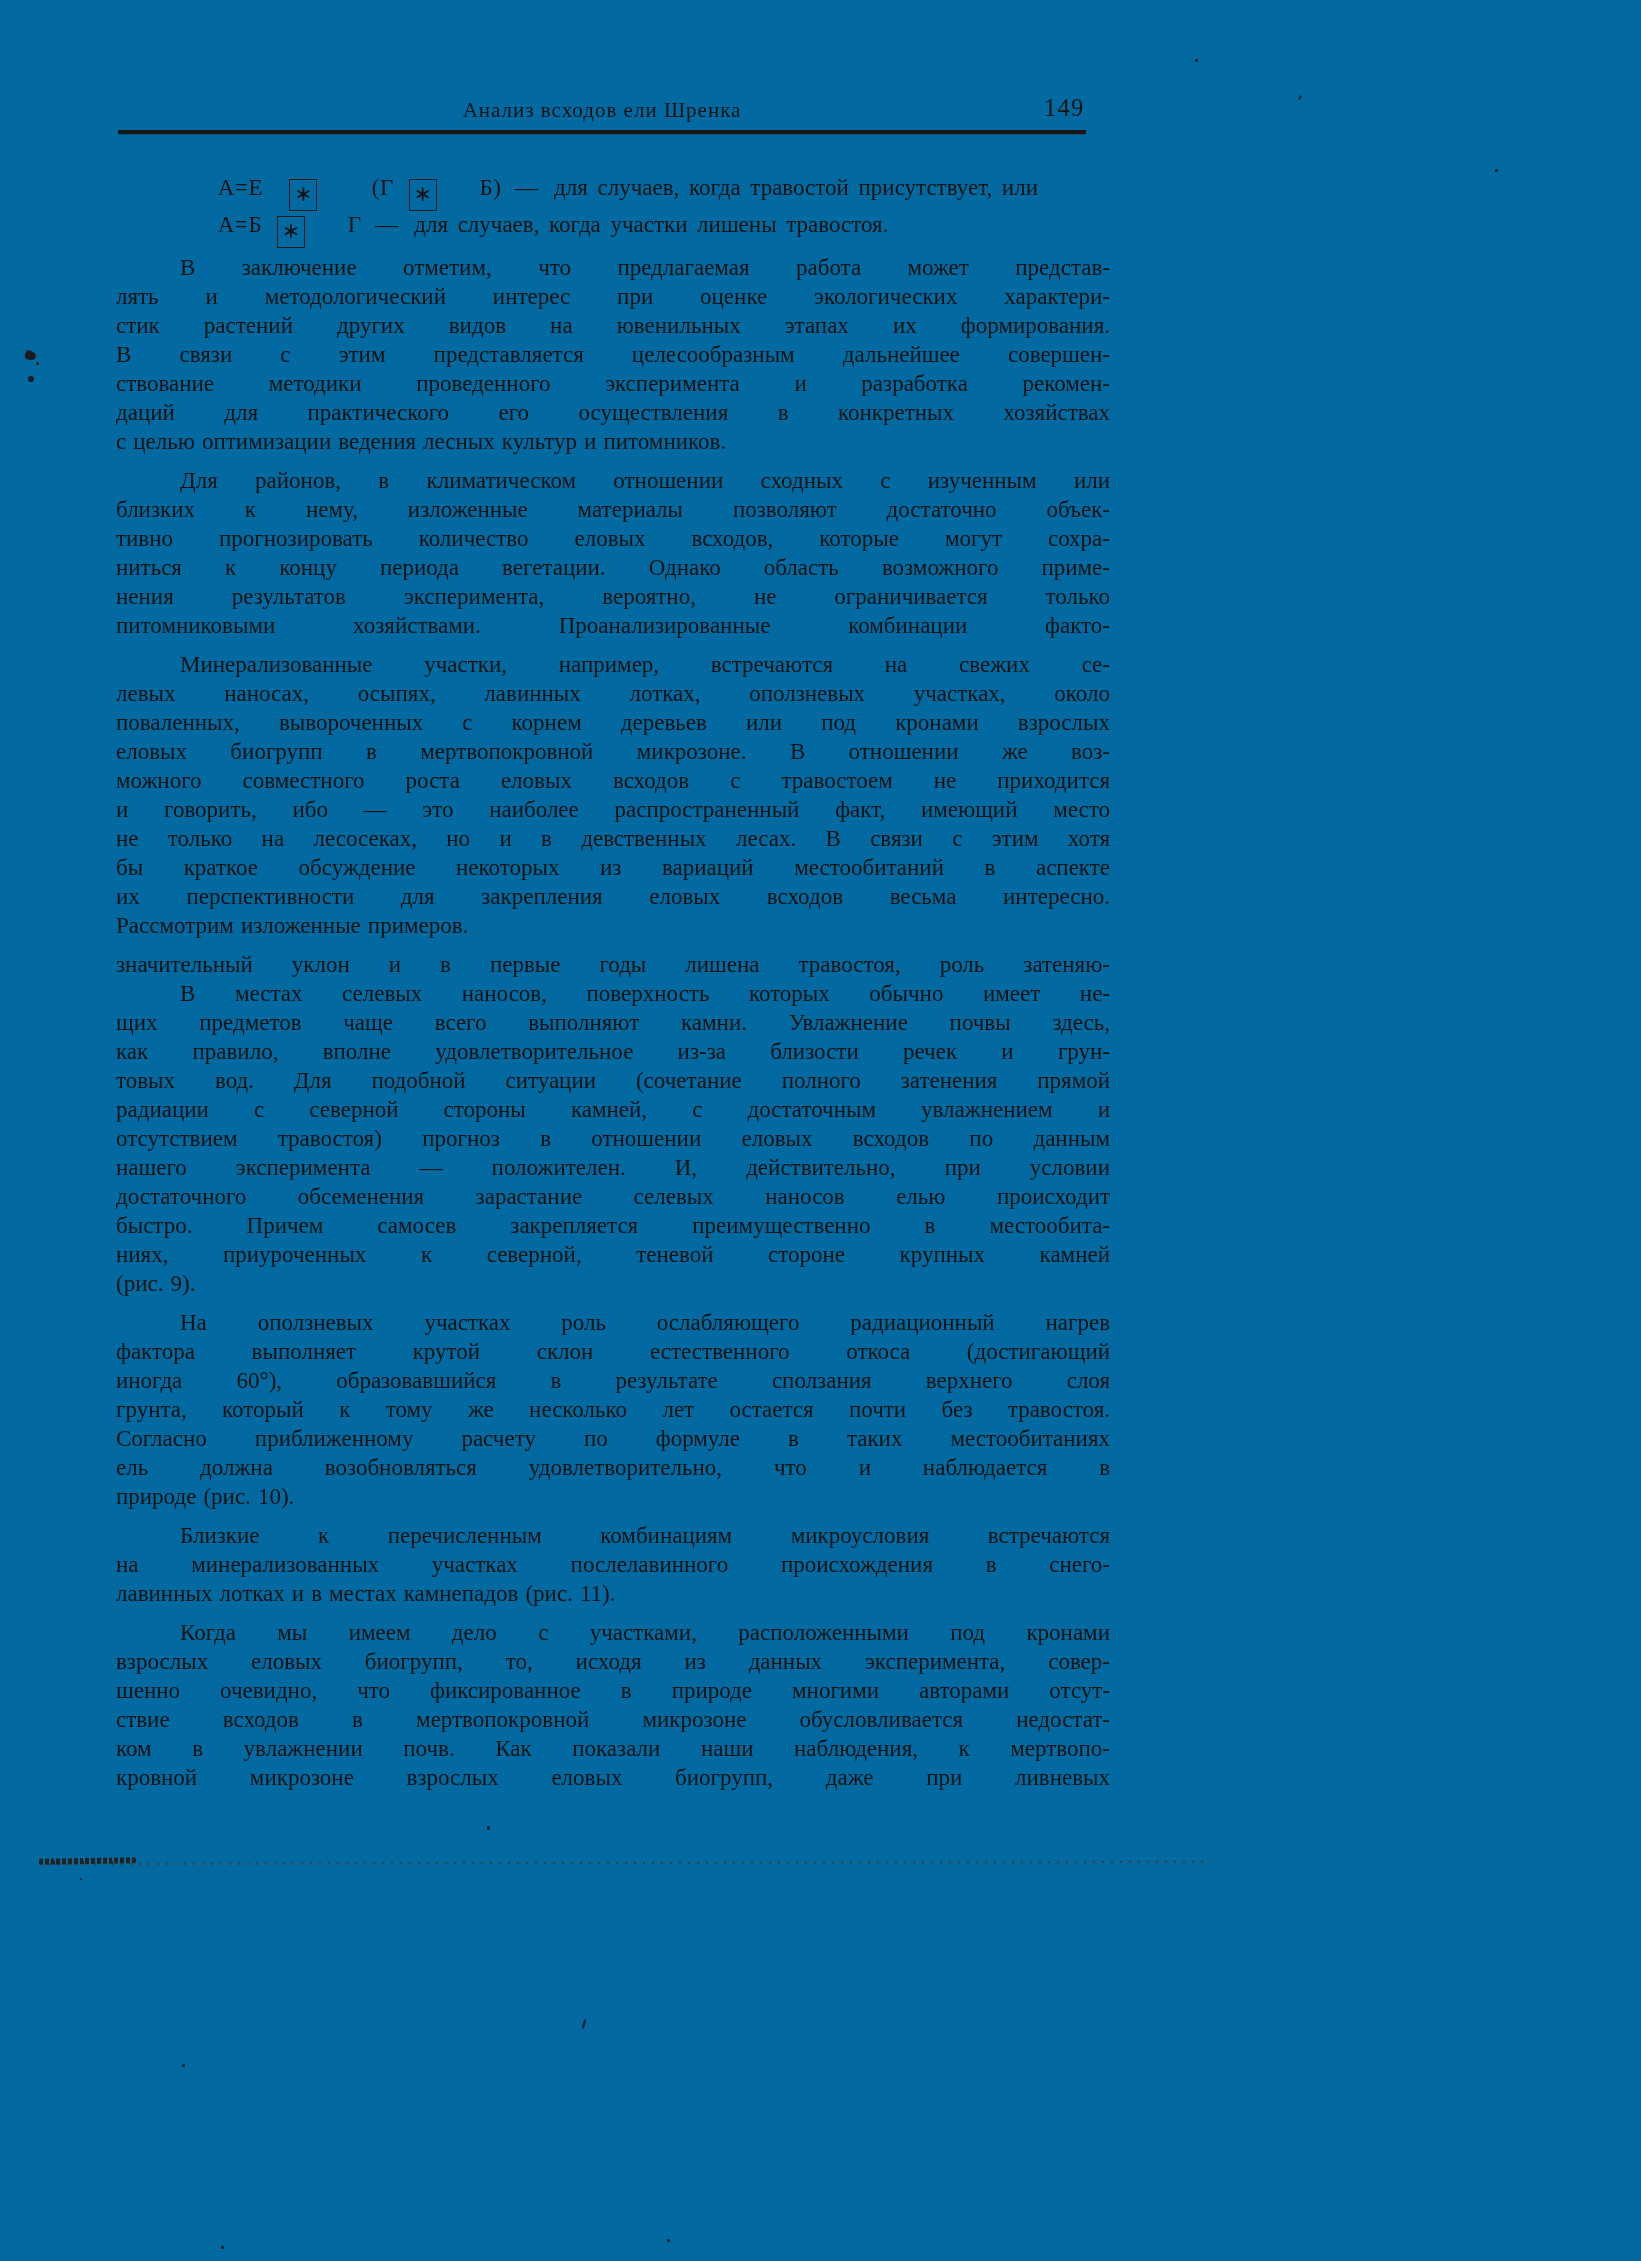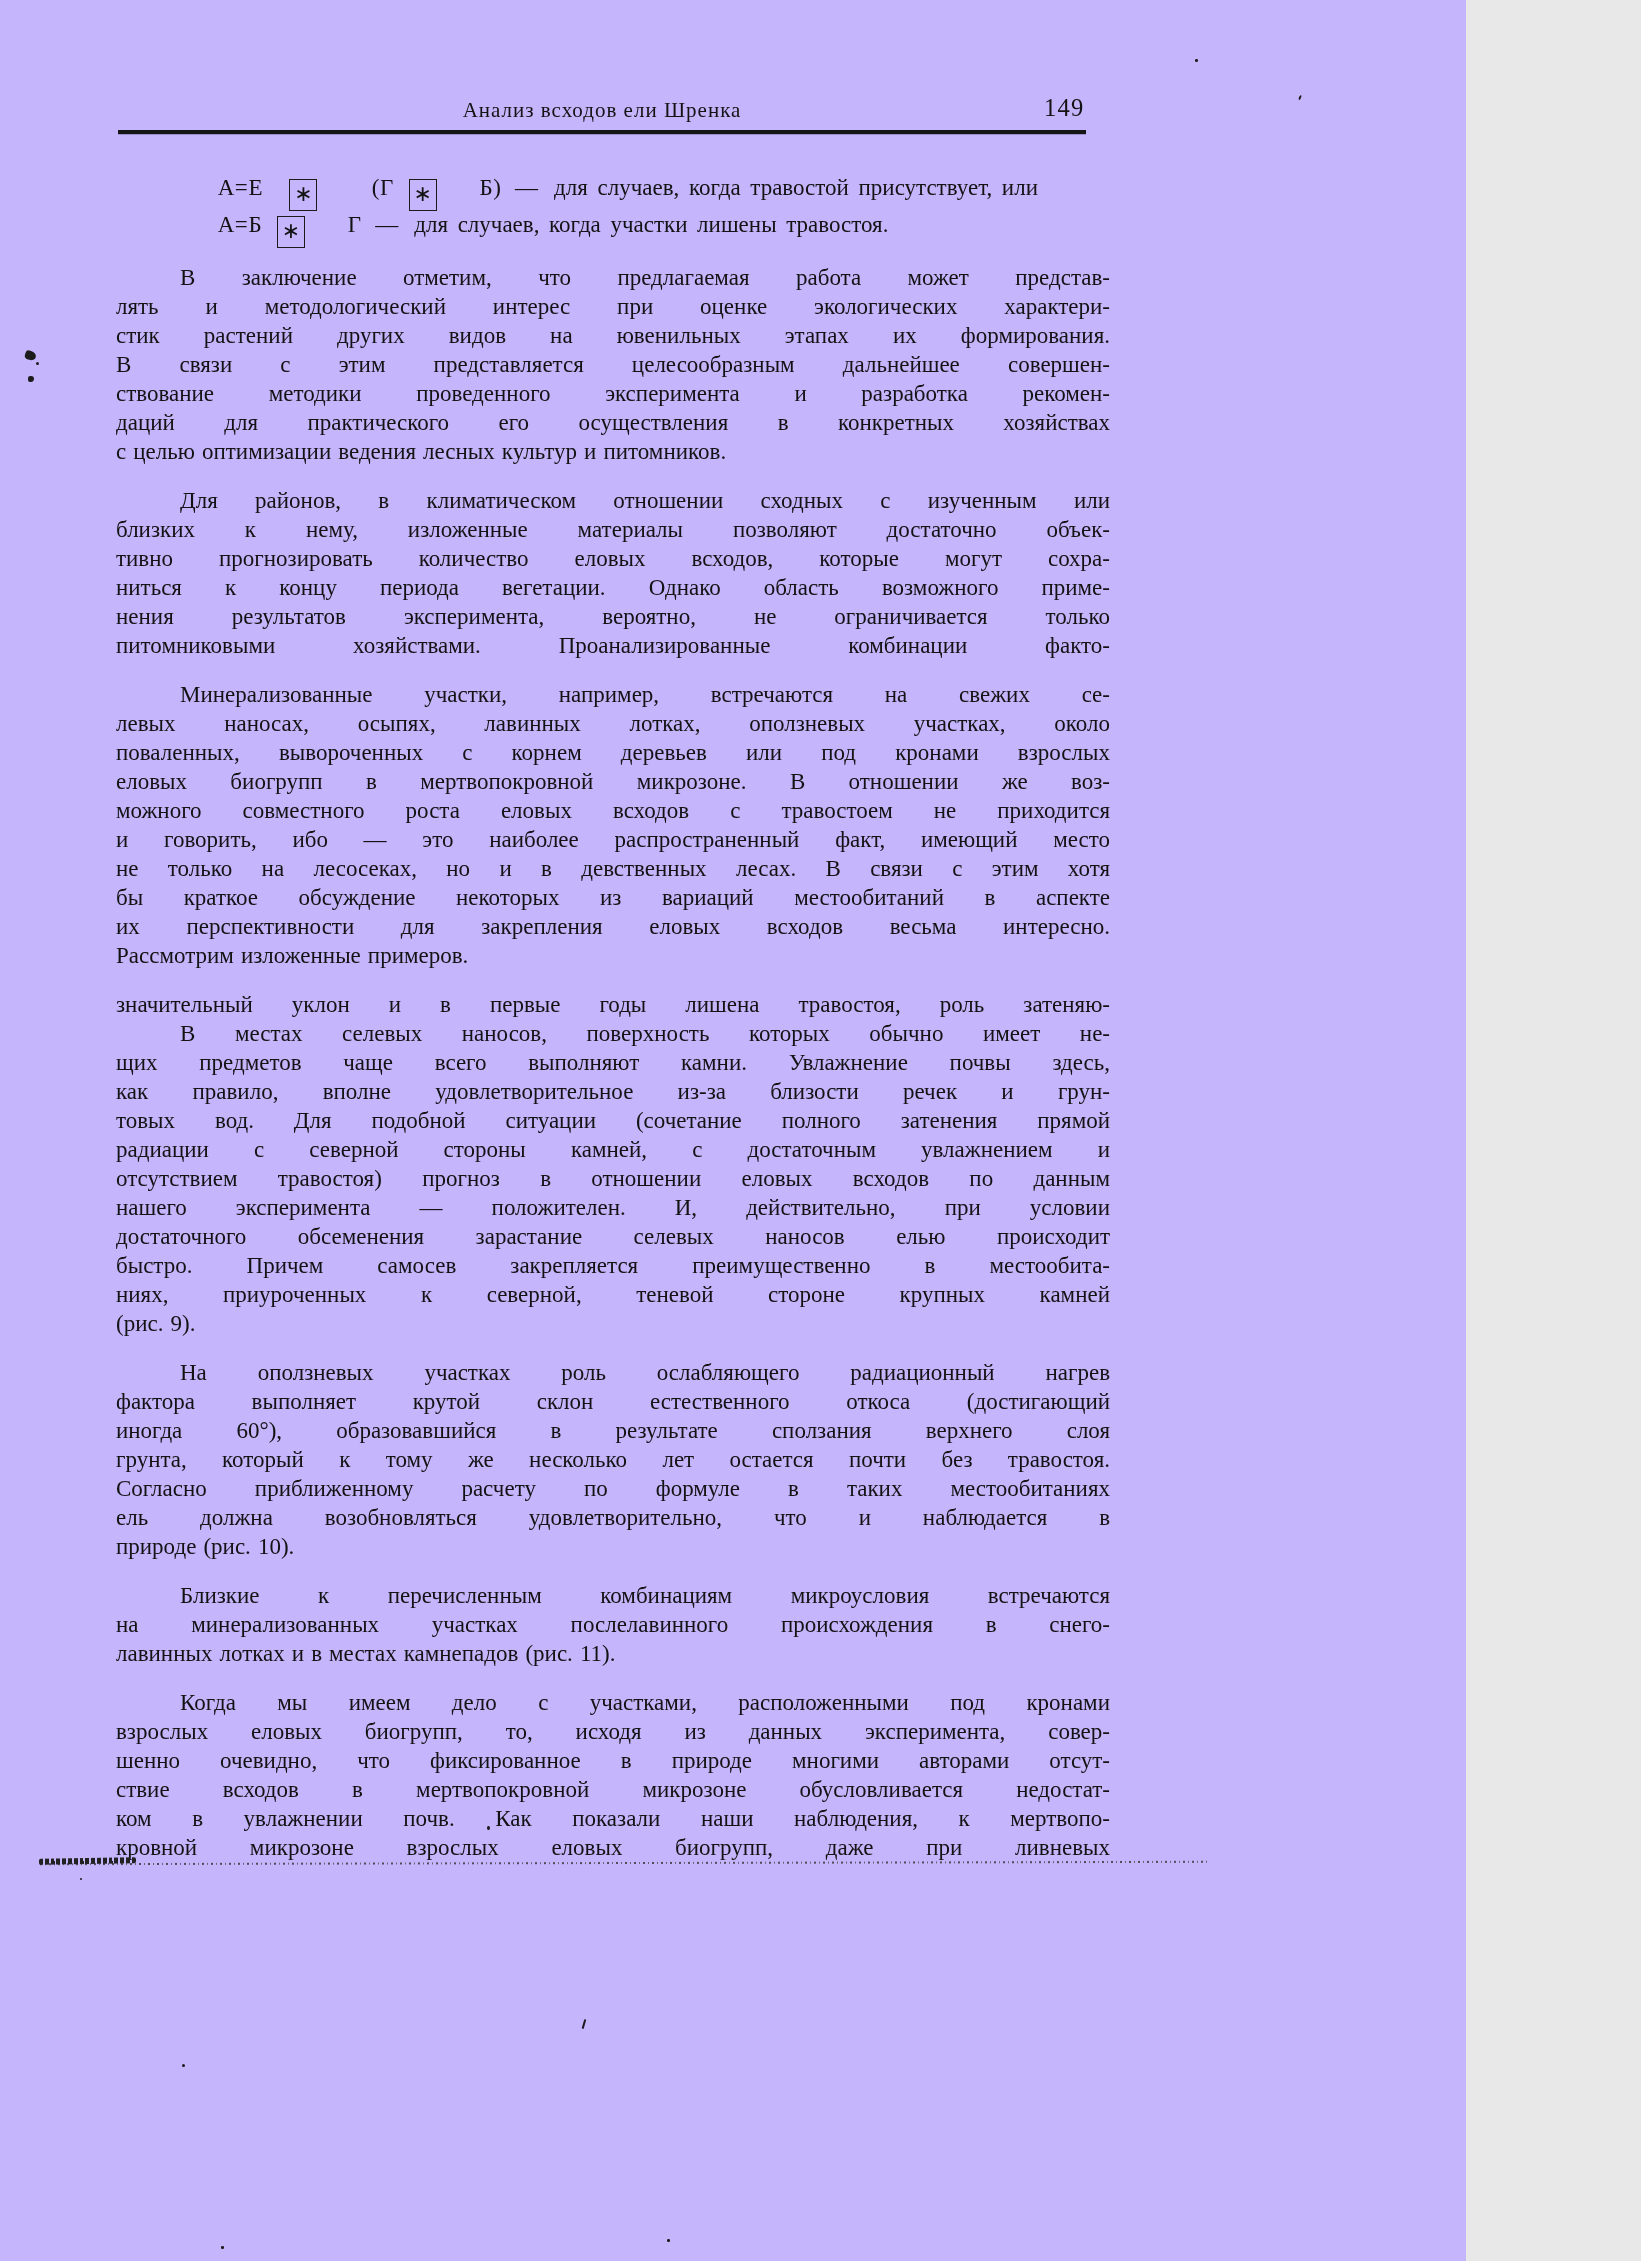--- a/index.html
+++ b/index.html
@@ -1,19 +1,19 @@
 <!DOCTYPE html>
 <html lang="ru" style="font-size:10.3px"><head>
 <meta charset="utf-8">
 <style>
   html,body{margin:0;padding:0;background:#e8e8e8;}
   .page{
     position:relative;
-    width:1466px;height:2261px;
-    background:#c4b5fd;
+    width:1641px;height:2261px;
+    background:#0369a1;
     font-family:"Liberation Serif","DejaVu Serif",serif;
     color:#131313;
     overflow:hidden;
   }
   
   .running-head{
     position:absolute;left:116px;top:98px;width:972px;
     text-align:center;font-size:21px;letter-spacing:1px;
     white-space:nowrap;
   }
@@ -33,21 +33,21 @@
     word-spacing:1.3px;
   }
   .line{
     text-align:justify;
     text-align-last:justify;
     height:29px;white-space:nowrap;
   }
   .line.last{
     text-align-last:left;
   }
-  .para{margin-top:20px;}
+  .para{margin-top:10px;}
   .para .line.first::before,
   .formula-line::before{
     content:"";display:inline-block;width:64px;
   }
   
   .formula-line{height:37px;line-height:37px;white-space:nowrap;word-spacing:3.9px;}
   .boxsym{
     display:inline-block;width:26px;height:30px;line-height:28px;
     border:1.9px solid #1b1b1b;text-align:center;vertical-align:-6.4px;
     font-family:"DejaVu Sans",sans-serif;font-size:22px;

